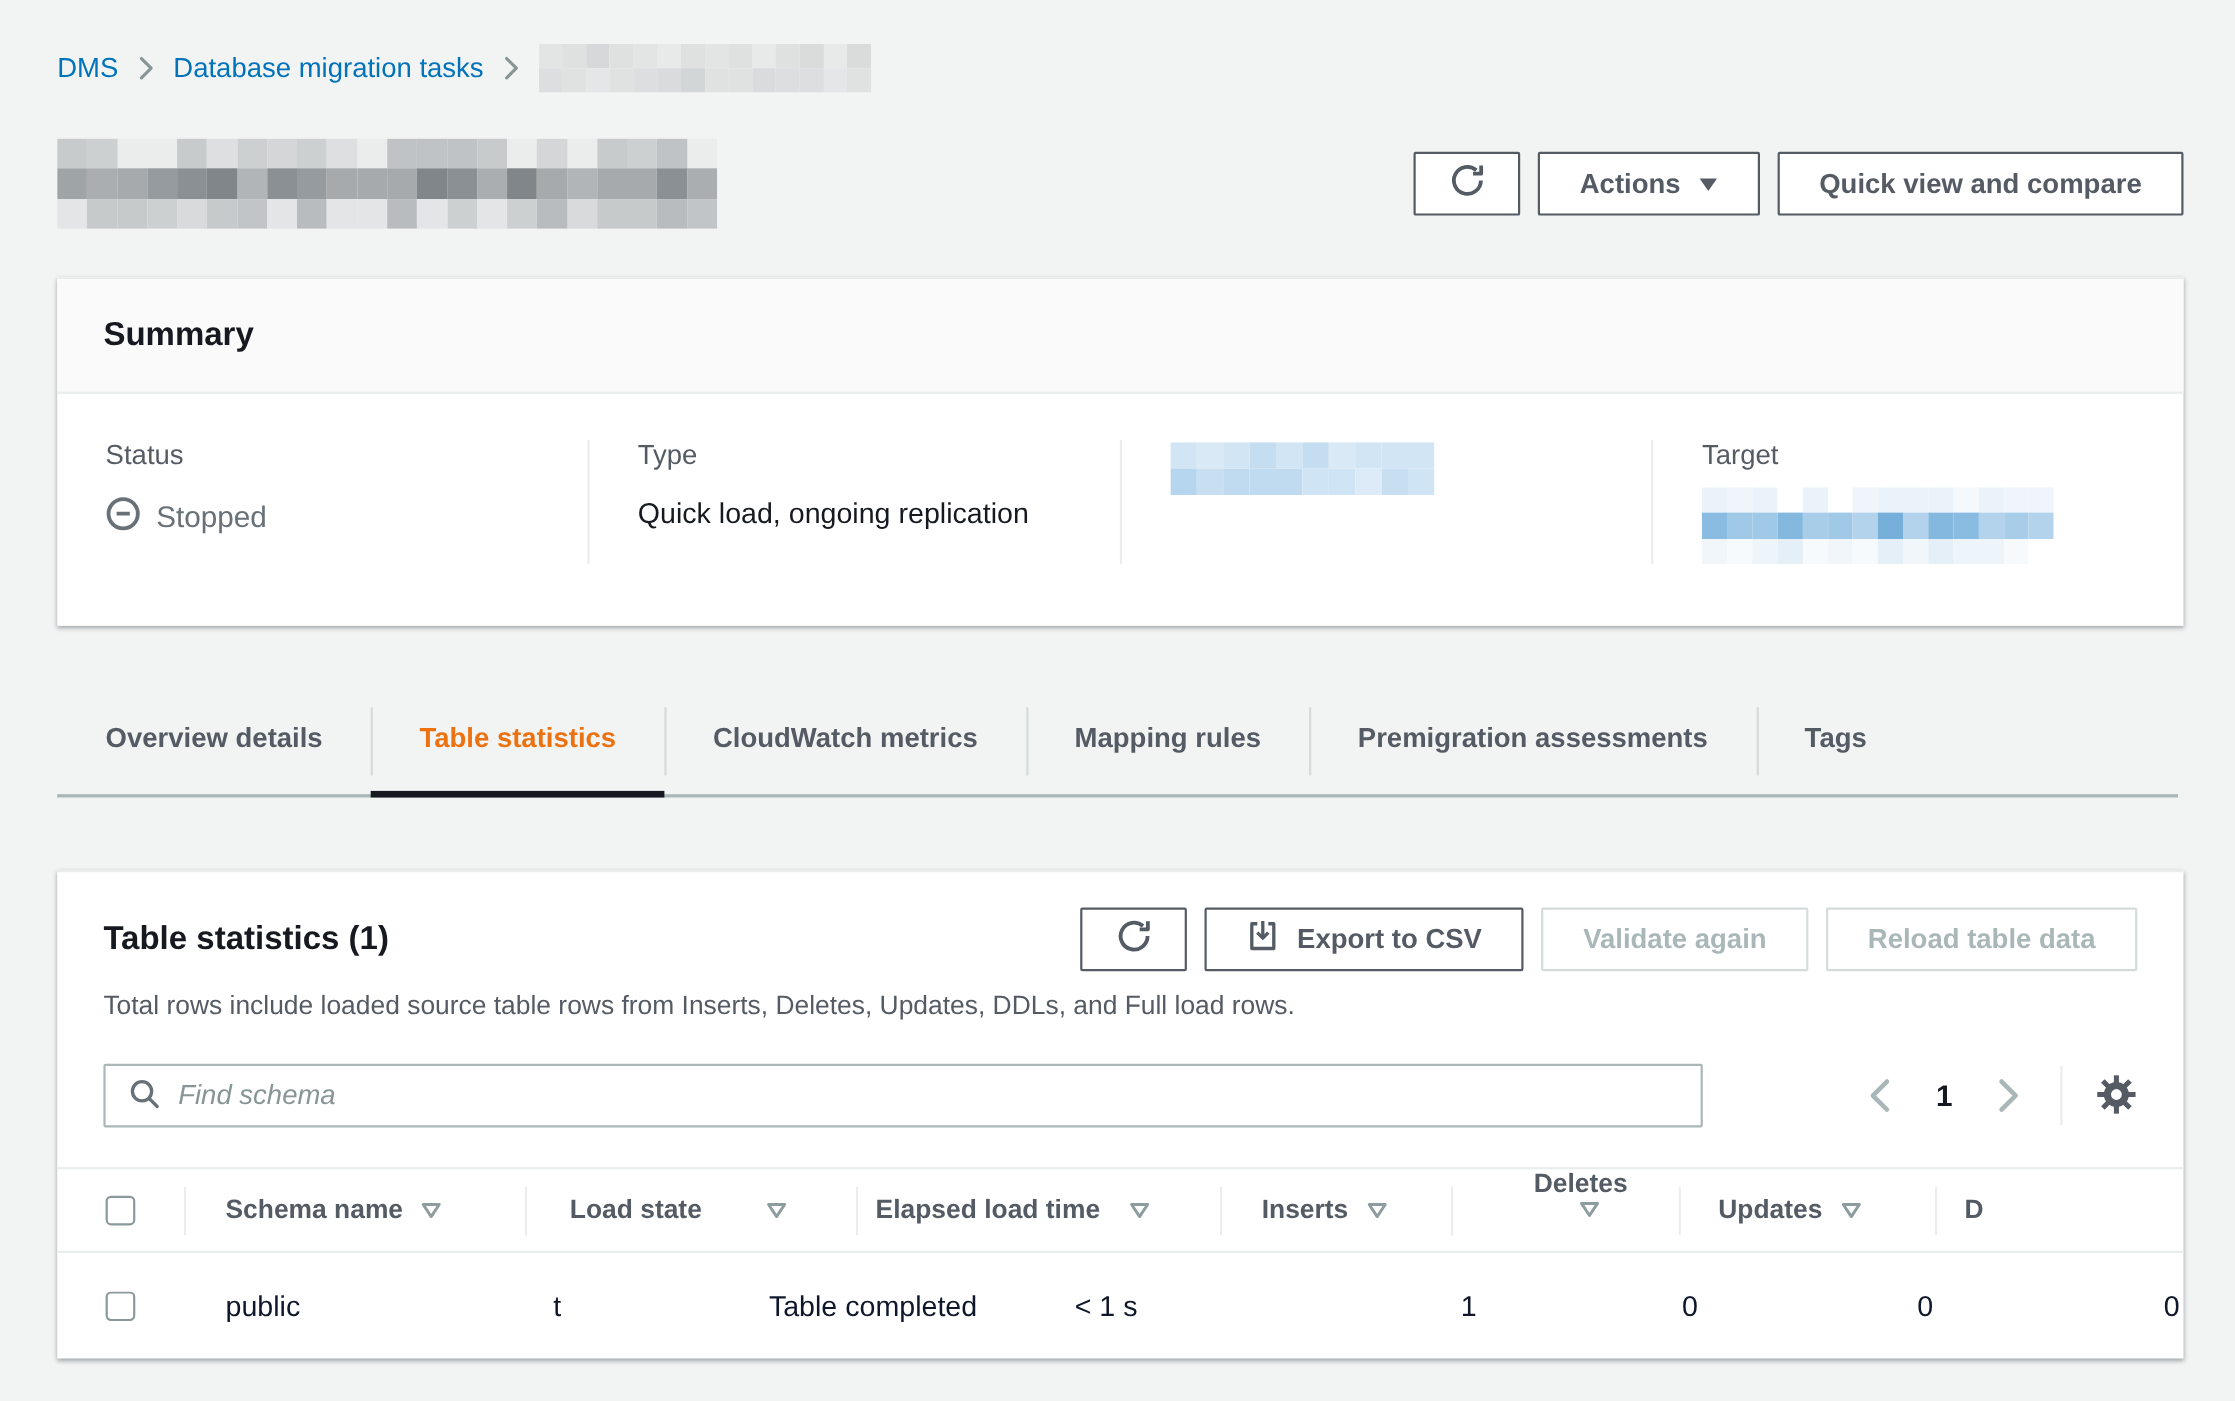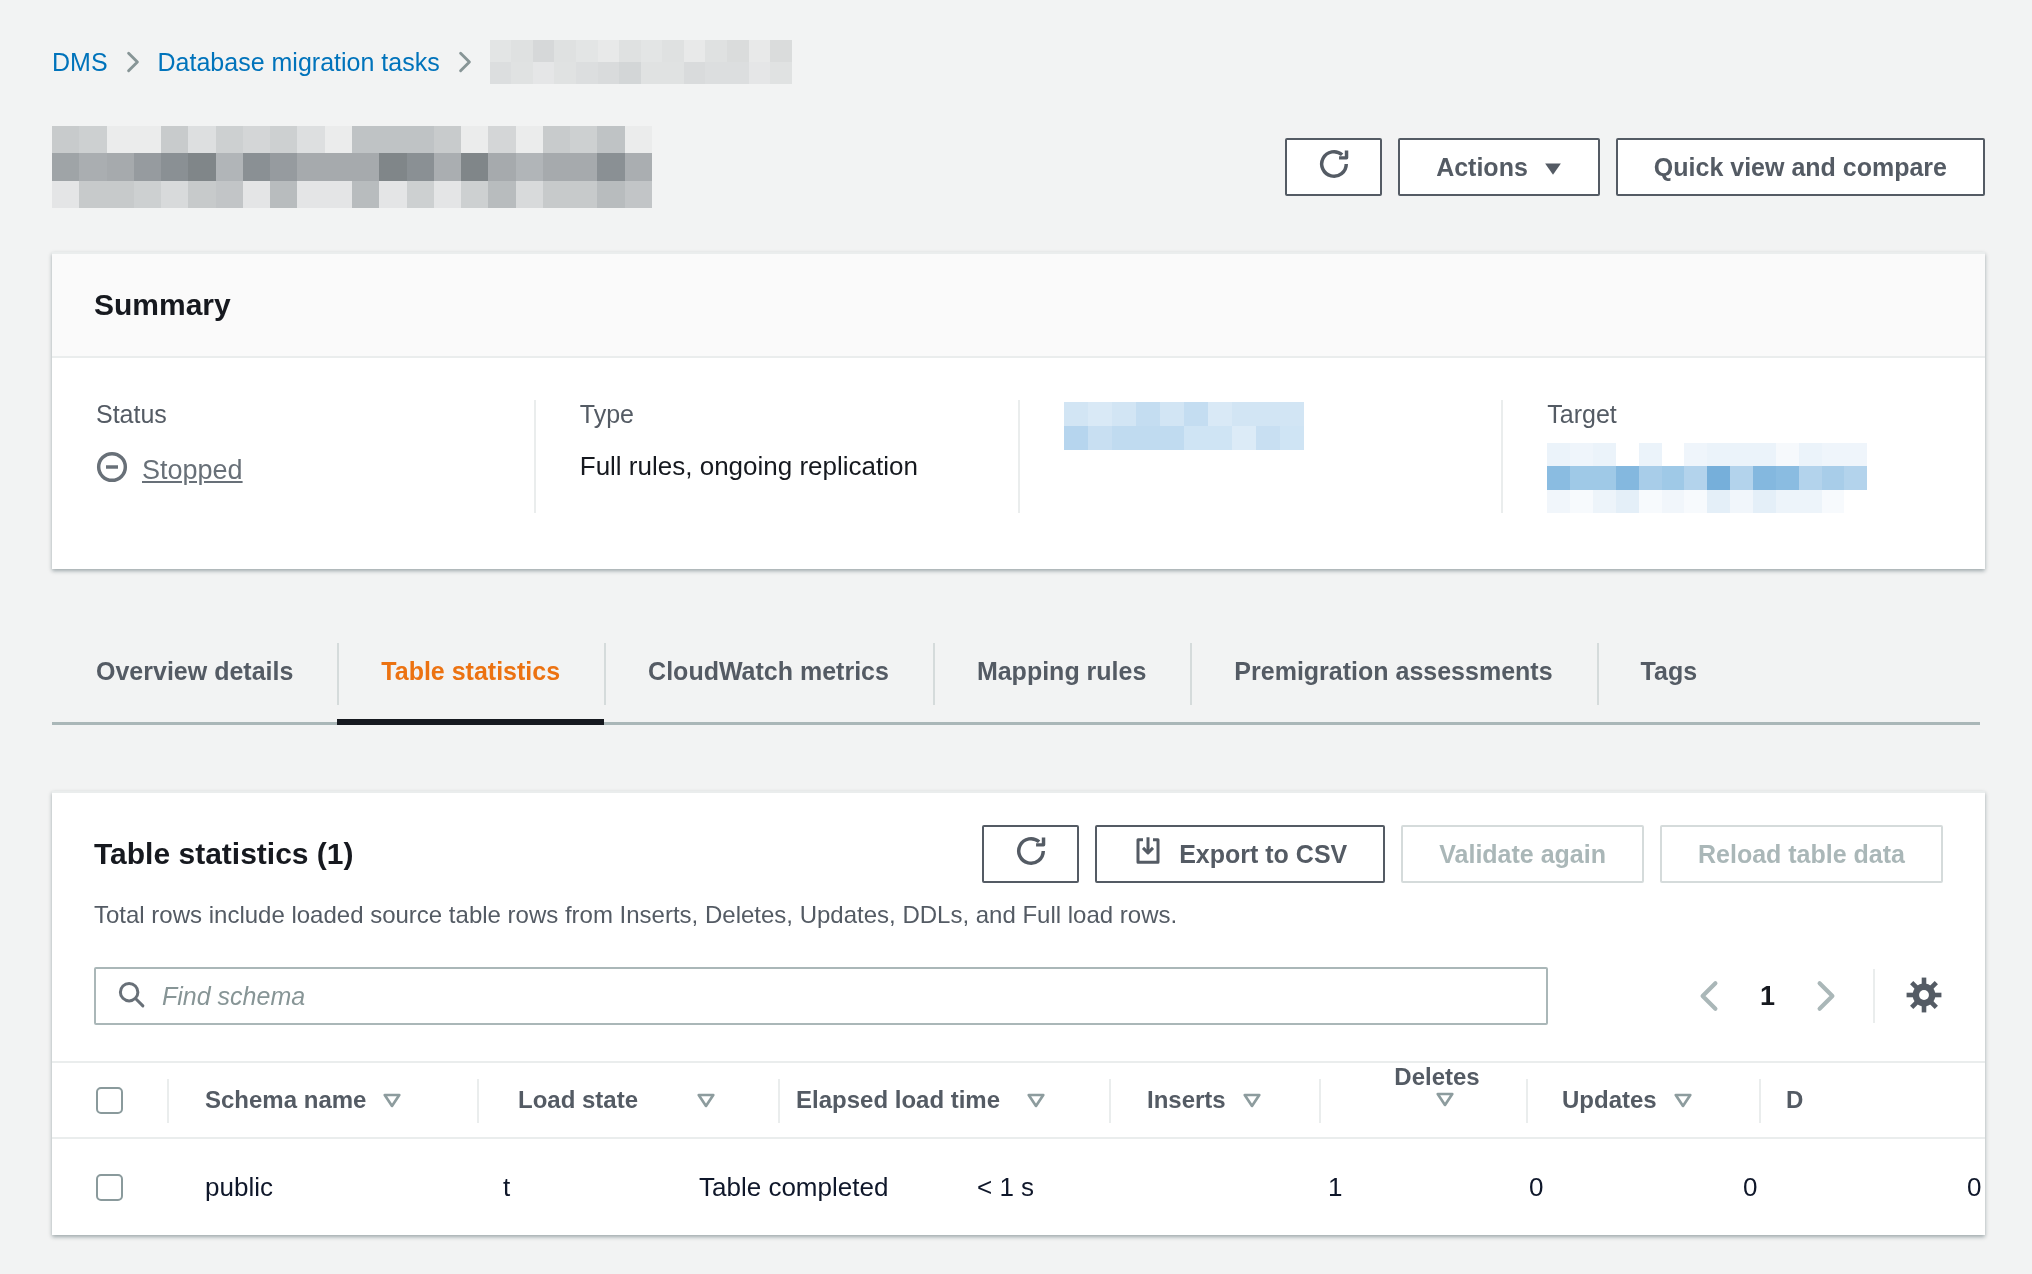--- a/index.html
+++ b/index.html
@@ -45,21 +45,21 @@
   }
   .card-header h2, .tcard-title { font-size:30px; font-weight:bold; color:#16191f; }
 
   
   .summary-card { margin-top:44px; }
   .summary-body { display:flex; padding:42px 0 56px 0; }
   .summary-col { flex:1 1 0; padding-left:44px; }
   .summary-col + .summary-col { border-left:2px solid #eaeded; }
   .field-label { color:#545b64; font-size:25px; margin-bottom:22px; }
   .field-value { color:#16191f; font-size:26px; }
-  .status-value { display:flex; align-items:center; gap:14px; color:#687078; font-size:27px;text-decoration:underline; }
+  .status-value { display:flex; align-items:center; gap:14px; color:#687078; font-size:27px; }
 
   
   .tabs { display:flex; margin:70px 52px 0 52px; border-bottom:3px solid #aab7b8; }
   .tab {
     position:relative; padding:18px 44px 36px 44px;
     font-size:25px; font-weight:bold; color:#545b64; cursor:pointer; white-space:nowrap;
   }
   .tab + .tab::before {
     content:""; position:absolute; left:0; top:4px; width:2px; height:62px; background:#d5dbdb;
   }
@@ -281,21 +281,21 @@
             <svg width="32" height="32" viewBox="0 0 24 24" fill="none" stroke="currentColor" stroke-width="2.6">
                 <circle cx="12" cy="12" r="10"></circle>
                 <path d="M7.5 12h9"></path>
               </svg>
           </span>
           <span>Stopped</span>
         </div>
       </div>
       <div class="summary-col">
         <div class="field-label">Type</div>
-        <div class="field-value">Full rules, ongoing replication</div>
+        <div class="field-value">Quick load, ongoing replication</div>
       </div>
       <div class="summary-col">
         <div class="mosaic m-source" style="display: grid; grid-template-columns: repeat(10, 1fr); grid-template-rows: repeat(2, 1fr);">
             <div style="background: rgb(210, 229, 244);"></div>
             <div style="background: rgb(217, 233, 246);"></div>
             <div style="background: rgb(210, 229, 244);"></div>
             <div style="background: rgb(196, 221, 241);"></div>
             <div style="background: rgb(210, 229, 244);"></div>
             <div style="background: rgb(196, 221, 241);"></div>
             <div style="background: rgb(217, 233, 246);"></div>

